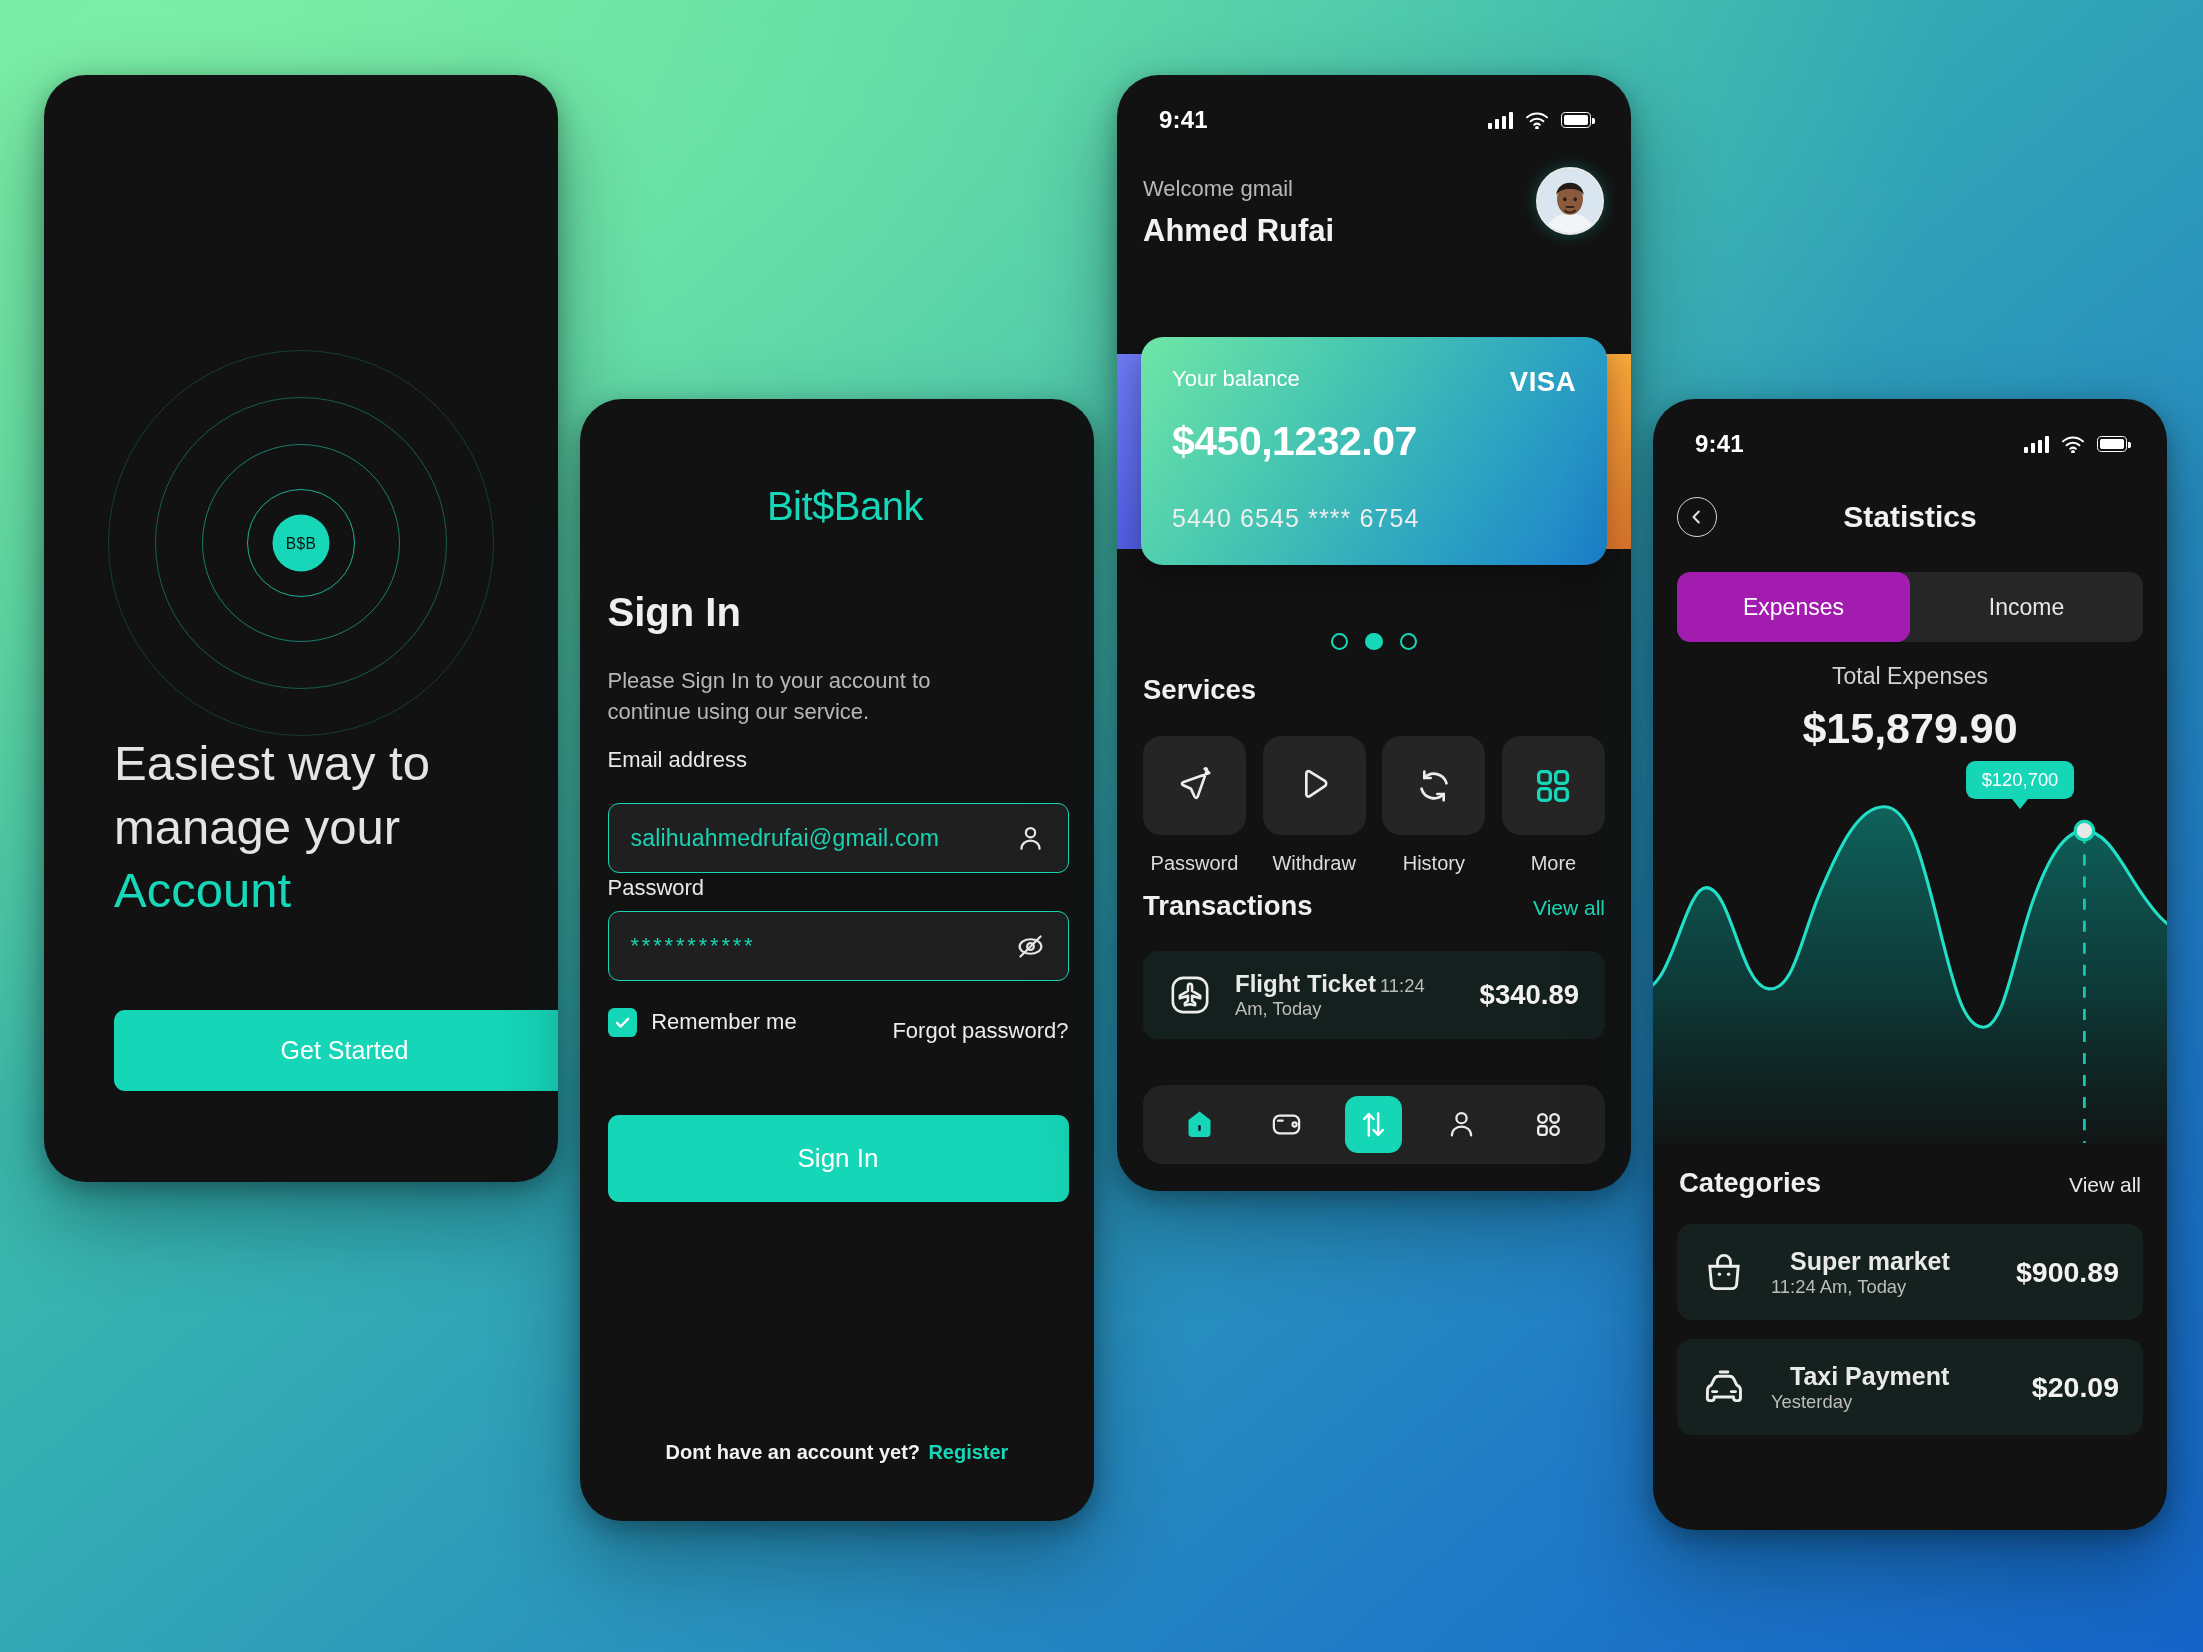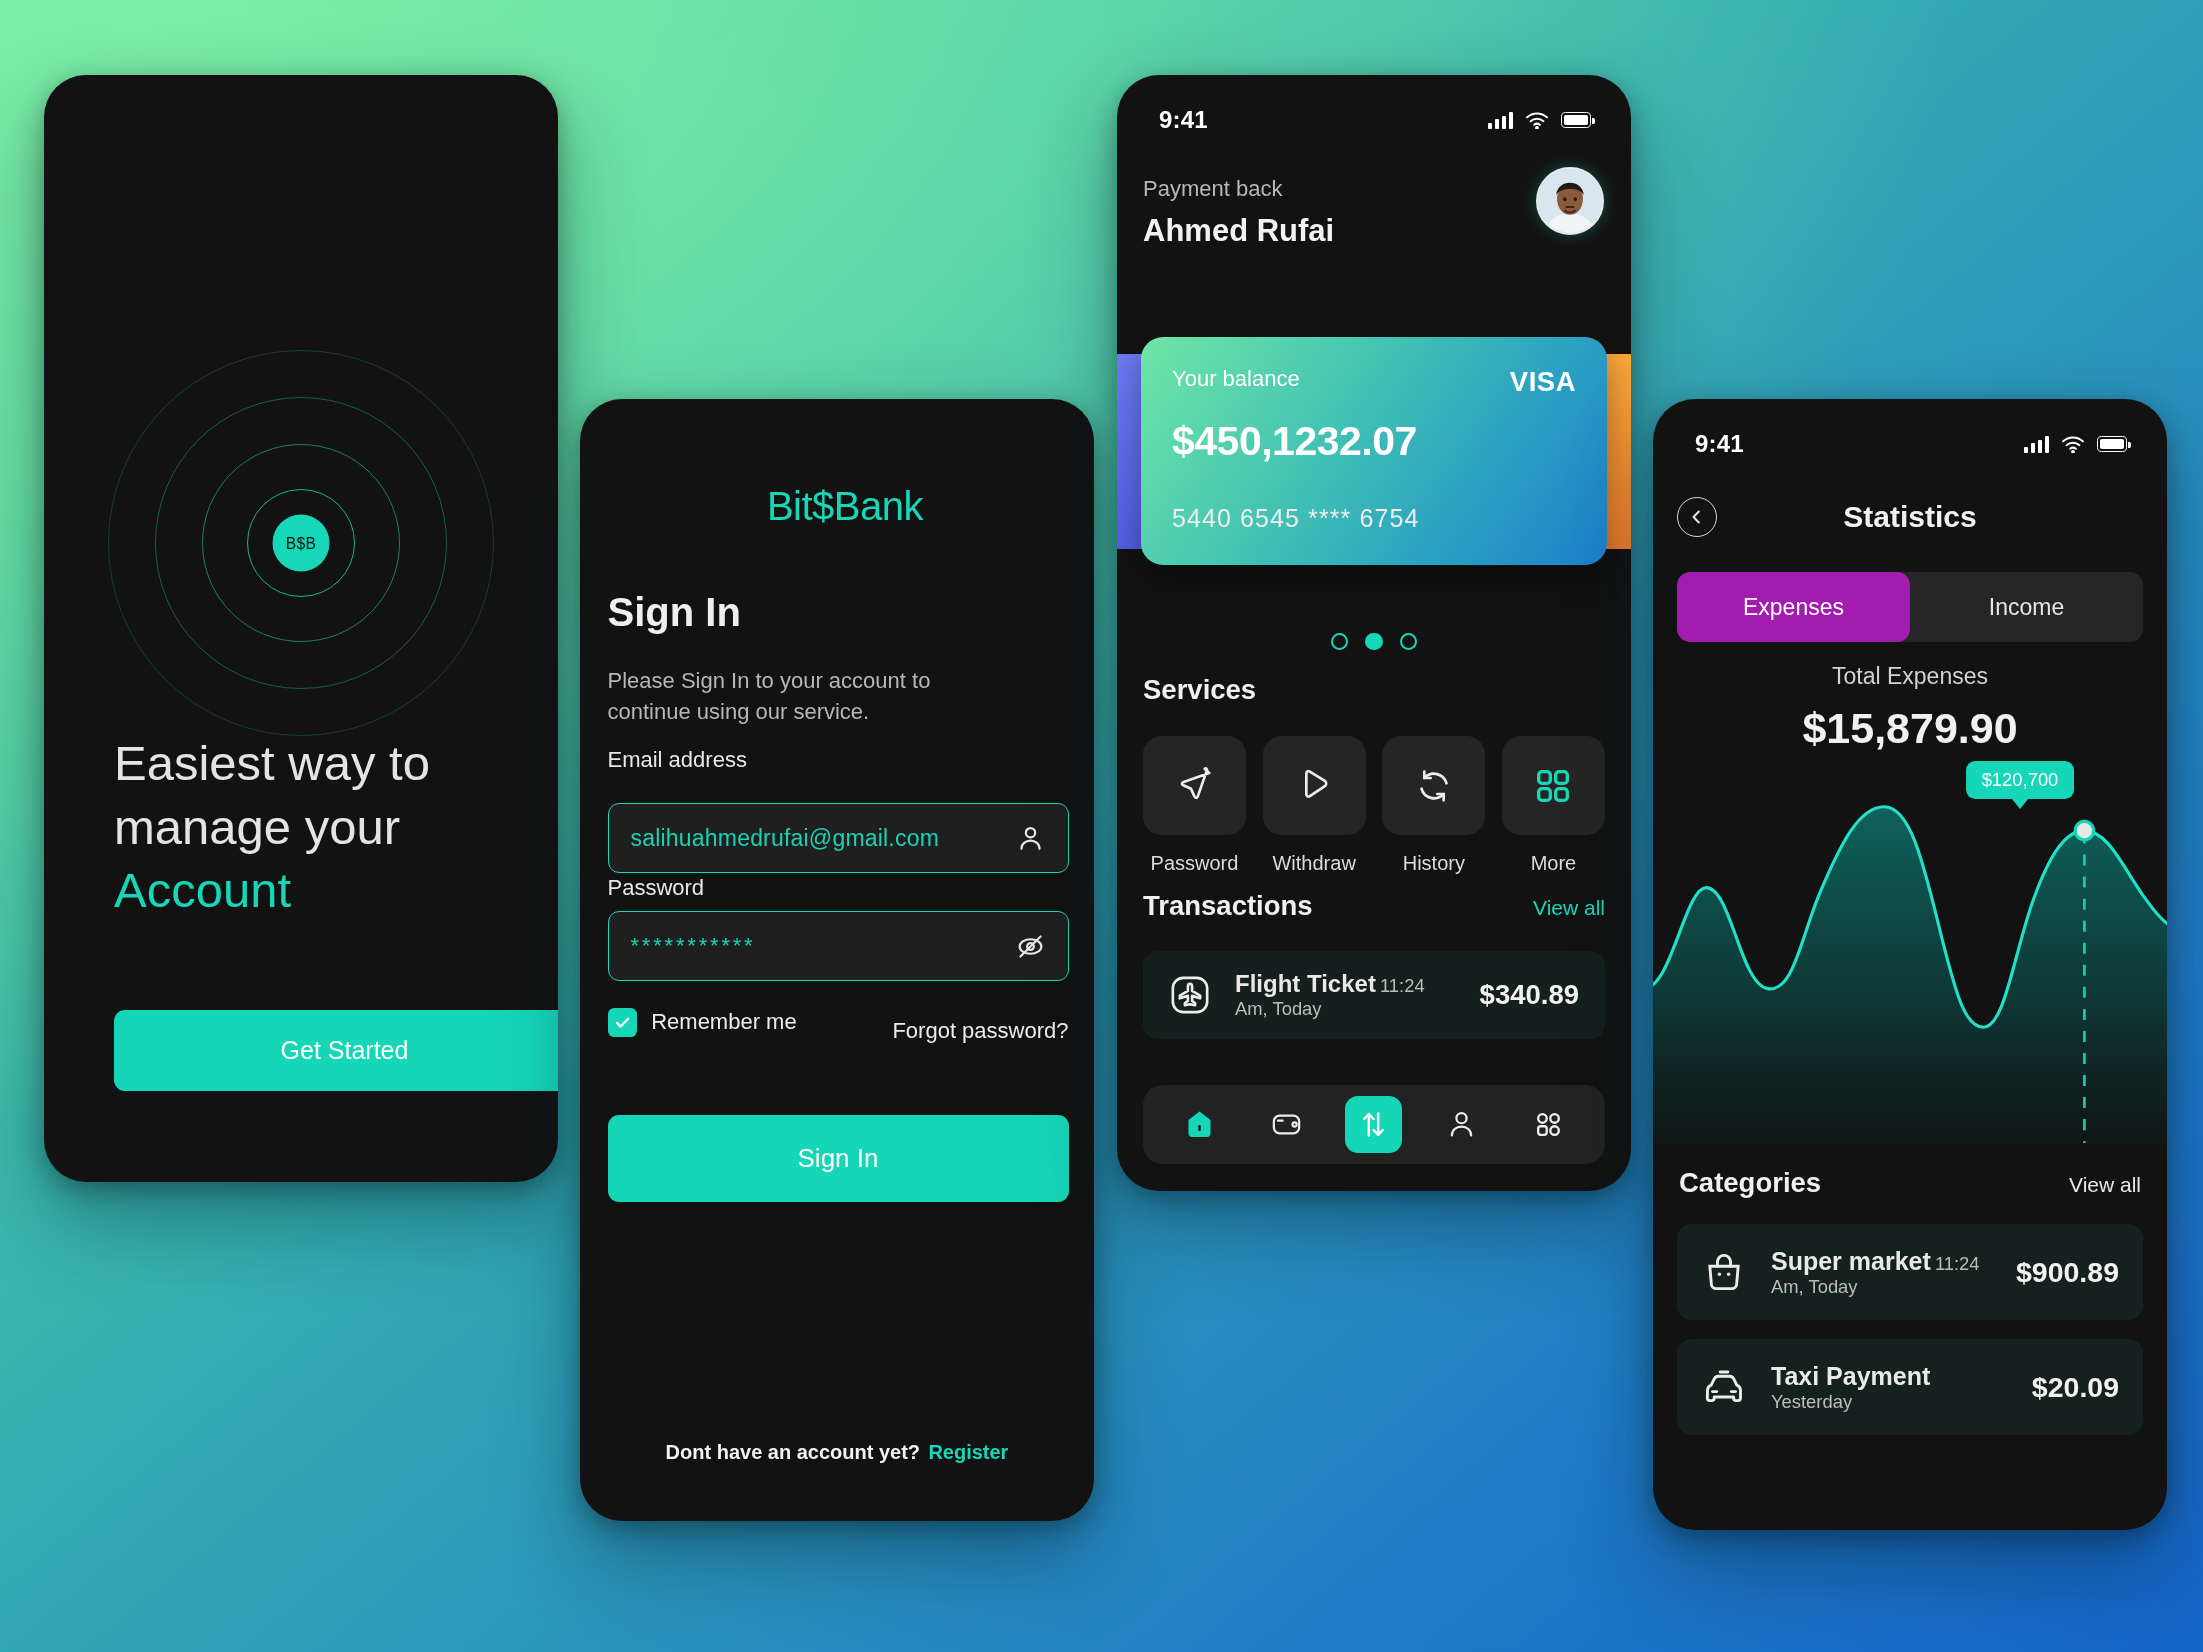--- a/index.html
+++ b/index.html
@@ -231,21 +231,21 @@
   #cat-head { top:768px; }
   #cat-head .a { color:#E8E8E8; }
   .cat-row {
     position:absolute; left:24px; right:24px; height:96px;
     background:#15211F; border-radius:14.7px; display:flex; align-items:center;
     padding:0 24px; gap:24px; cursor:pointer;
   }
   #cat-0 { top:825px; } #cat-1 { top:940px; }
   .cat-row .ico { width:46px; height:46px; flex-shrink:0; }
   .cat-row .mid { flex:1; }
-  .cat-row .t1 { font-size:25px; font-weight:bold; color:#E9E9E9; }
+  .cat-row .t1 { font-size:25px; font-weight:bold; color:#E9E9E9;margin-left:19px; }
   .cat-row .t2 { margin-top:8.3px; font-size:18.4px; color:#BCBCBC; }
   .cat-row .amt { font-size:28.5px; font-weight:bold; color:#F2F2F2; }
 </style>
 </head>
 <body>
 
 <div class="canvas">
 
   <div class="phone" id="phone-onboarding">
 
@@ -332,21 +332,21 @@
             <path d="M9.2 13.6a4.3 4.3 0 0 1 5.6 0"></path>
             <circle cx="12" cy="16.6" r="0.9" fill="#fff"></circle>
         </svg>
         <span class="batt">
             <i></i>
           </span>
       </span>
     </div>
 
     <div class="hm-greet">
-      <div class="hello">Payment back</div>
+      <div class="hello">Welcome gmail</div>
       <div class="name">Ahmed Rufai</div>
     </div>
 
     <div class="avatar">
       <svg viewBox="0 0 74 74">
         <rect width="74" height="74" fill="#D9E6EF"></rect>
         <ellipse cx="37" cy="72" rx="27" ry="21" fill="#F2F4F6"></ellipse>
         <path d="M22 34c0-10 6.7-16 15-16s15 6 15 16c0 11-6.7 19-15 19s-15-8-15-19z" fill="#8A5A3C"></path>
         <path d="M21 30c1-9 8-14 16-14s15 5 16 14c-3-5-8-7-16-7s-13 2-16 7z" fill="#231A16"></path>
         <ellipse cx="31" cy="35" rx="2" ry="2.4" fill="#2A1A12"></ellipse>

